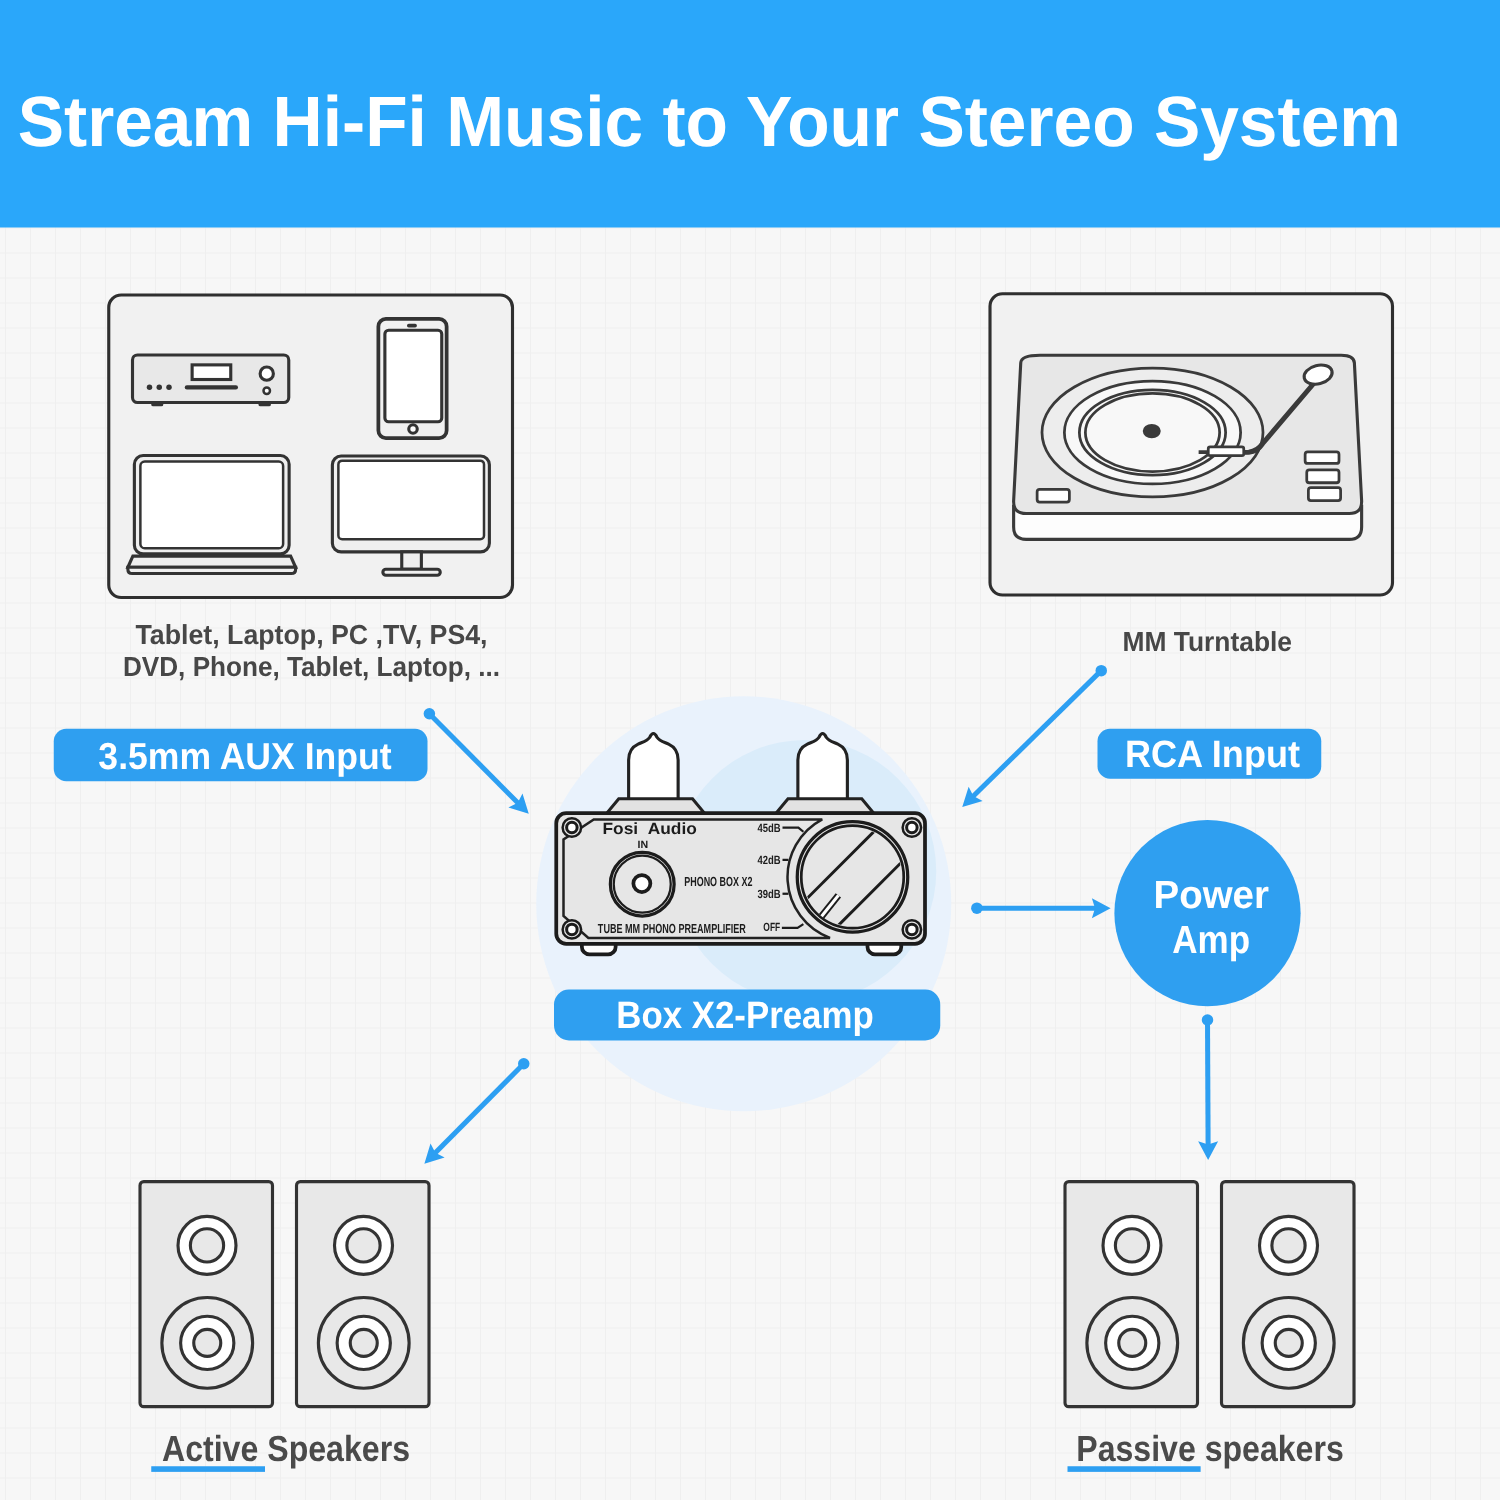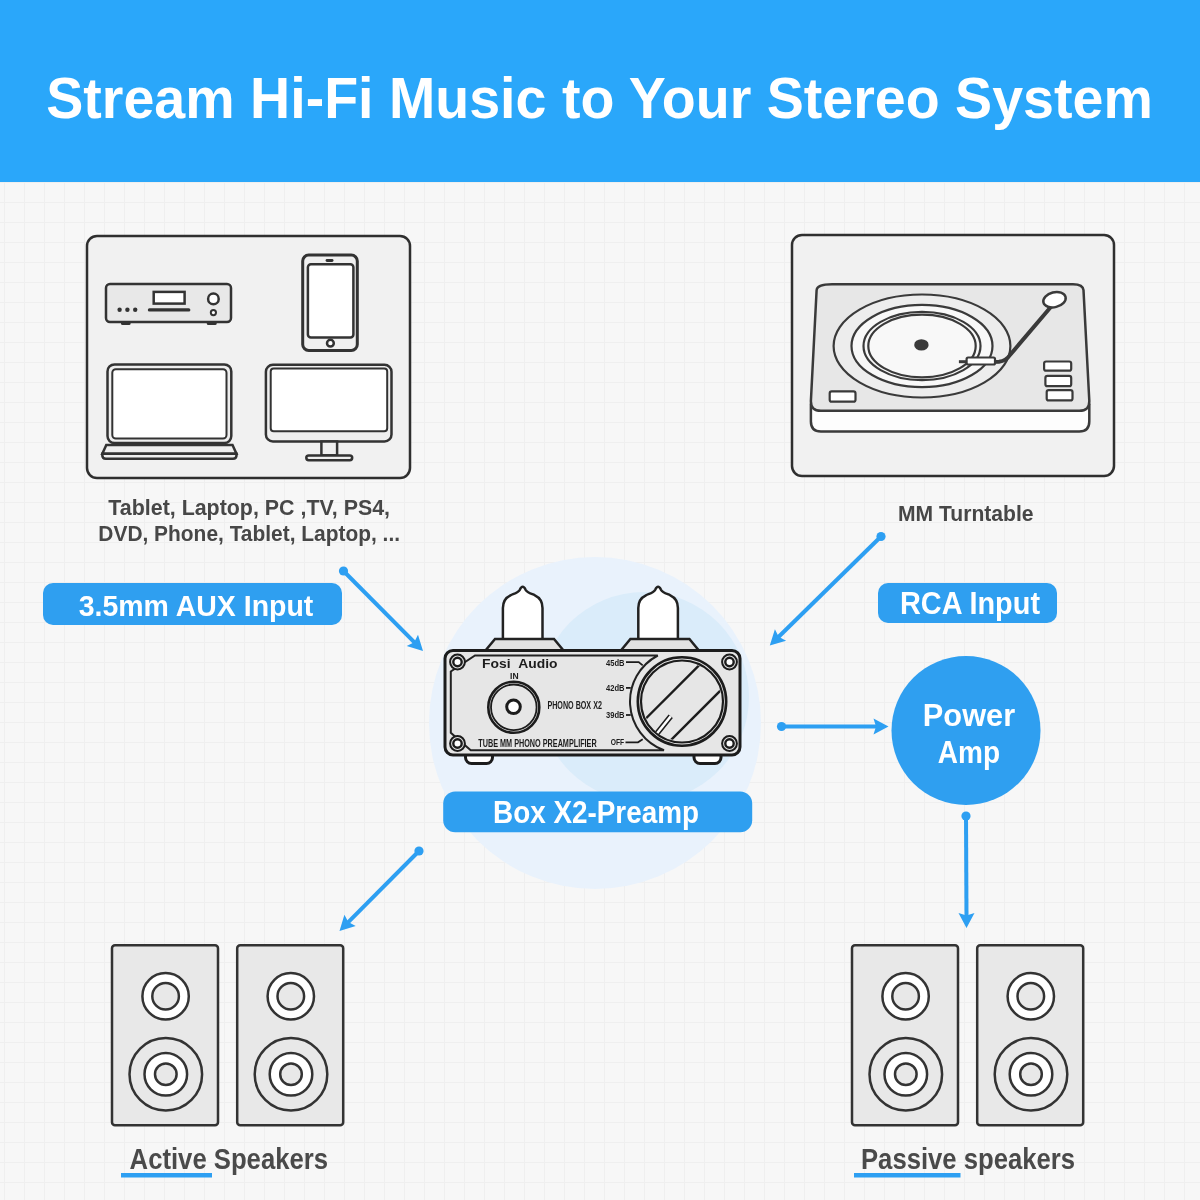--- a/index.html
+++ b/index.html
@@ -8,21 +8,21 @@
     font-family:"Liberation Sans",sans-serif;
     background-color:#f7f7f7;
     background-image:
       linear-gradient(to right,#efefef 1px,transparent 1px),
       linear-gradient(to bottom,#efefef 1px,transparent 1px);
     background-size:20px 20px;
     background-position:4px 2px;
   }
   #banner{
     position:absolute;left:0;top:0;width:1200px;height:182px;
-    background:#2aa7fa;display:flex;align-items:center;justify-content:center;
+    background:#2aa7fa;display:flex;align-items:center;
   }
   #banner span{
     display:block;color:#fff;font-weight:bold;font-size:57px;
     white-space:nowrap;transform:scaleX(0.975);transform-origin:center;
     position:relative;top:7px;
   }
   svg{position:absolute;left:0;top:0;}
   text{font-family:"Liberation Sans",sans-serif;font-weight:bold;}
 </style>
 </head>

